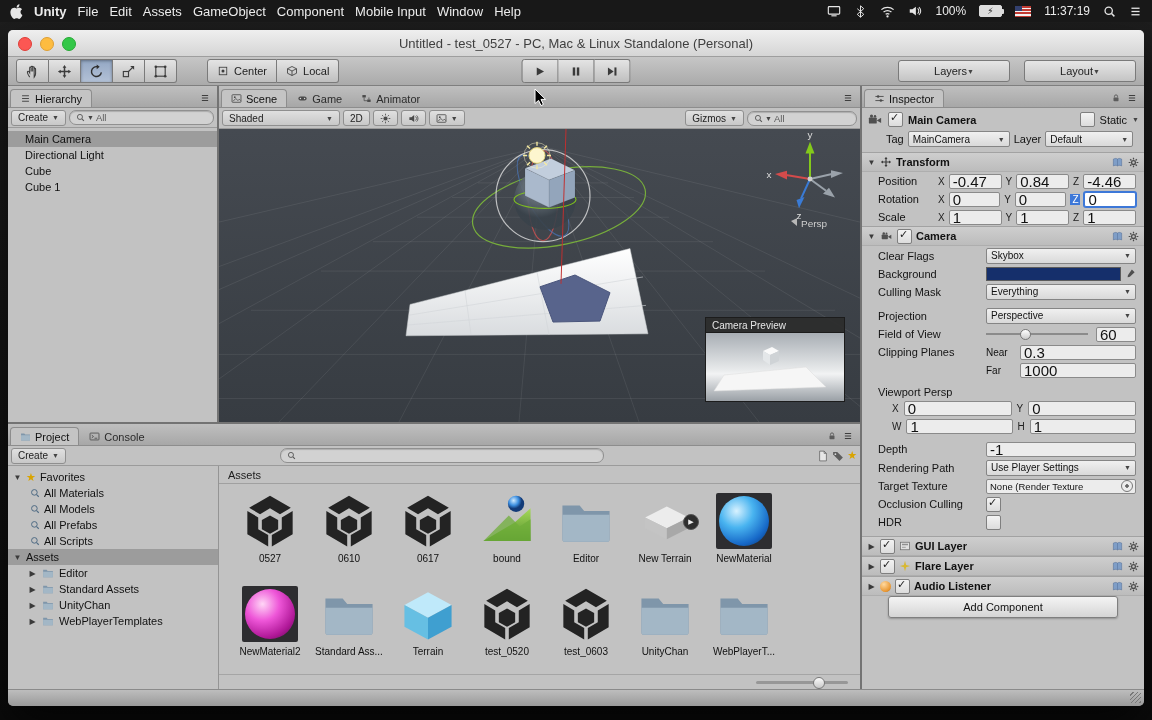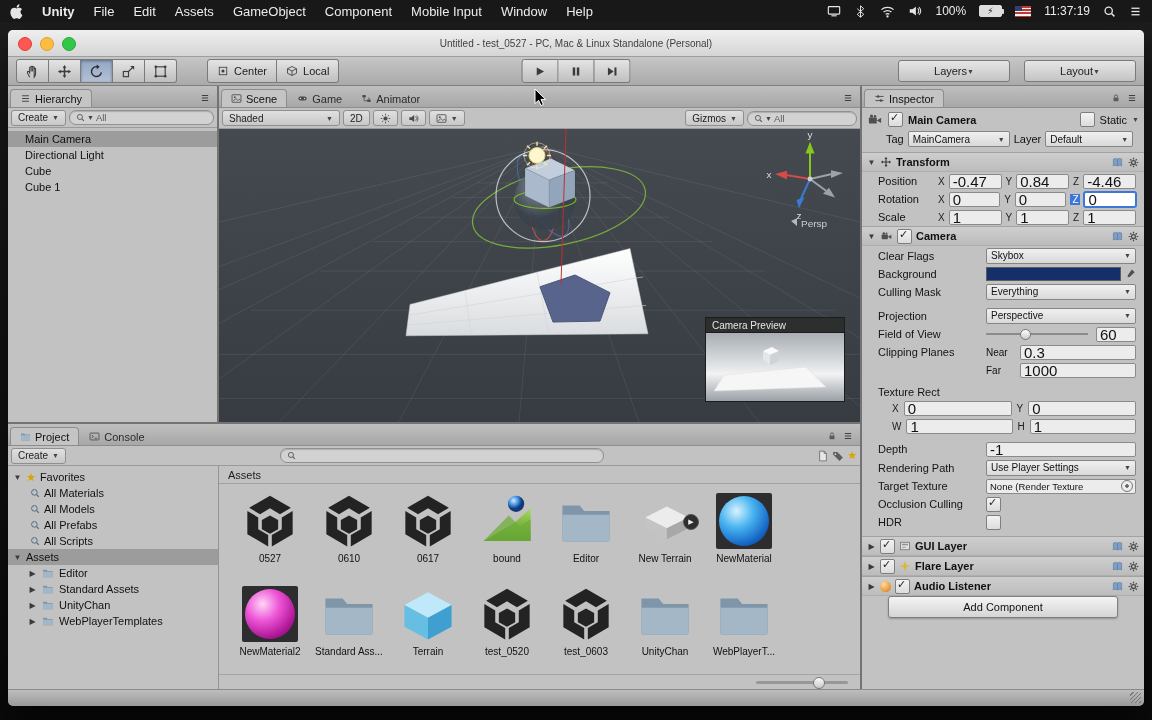--- a/index.html
+++ b/index.html
@@ -3,41 +3,41 @@
 <meta charset="utf-8">
 <style>
   html,body{margin:0;padding:0}
   body{width:1152px;height:720px;overflow:hidden;background:#141414;
        font-family:"Liberation Sans","DejaVu Sans",sans-serif;}
   .screen{position:relative;width:1152px;height:720px;background:linear-gradient(#1e1e1e,#0b0b0b);}
 
   
   .menubar{position:absolute;top:0;left:0;right:0;height:22px;background:#181818;color:#ececec;
            display:flex;align-items:center;padding:0 10px;font-size:13px;z-index:50}
-  .mb-left{display:flex;align-items:center;gap:19px}
+  .mb-left{display:flex;align-items:center;gap:11px}
   .mb-app{font-weight:bold}
   .mb-right{margin-left:auto;display:flex;align-items:center;gap:13px;font-size:12px;color:#ececec}
   .mbic{color:#e6e6e6;display:block}
   .battery{width:21px;height:10px;border:1px solid #ddd;border-radius:2px;position:relative;background:#ddd}
   .battery:after{content:"";position:absolute;right:-3px;top:2.5px;width:2px;height:5px;background:#ddd;border-radius:0 1px 1px 0}
   .bolt{position:absolute;left:7px;top:0;font-size:9px;color:#222;line-height:10px}
   .flag{width:16px;height:11px;background:repeating-linear-gradient(#c23b33 0 1.6px,#f3f3f3 1.6px 3.2px);position:relative}
   .flag:after{content:"";position:absolute;left:0;top:0;width:7px;height:5px;background:#33406e}
 
   
   .window{position:absolute;left:8px;top:30px;width:1136px;height:676px;border-radius:5px;
           box-shadow:0 20px 45px rgba(0,0,0,.65);background:#8c8c8c;display:flex;flex-direction:column;overflow:hidden}
   .titlebar{height:26px;flex:none;background:linear-gradient(#efefef,#d5d5d5);border-bottom:1px solid #9e9e9e;
             position:relative;display:flex;align-items:center;justify-content:center}
   .tl-group{position:absolute;left:10px;top:7px;display:flex;gap:8px}
   .tl{width:12px;height:12px;border-radius:50%}
   .tl.red{background:#fc5753;border:1px solid #df3e38}
   .tl.yellow{background:#fdbc40;border:1px solid #de9f34}
   .tl.green{background:#33c748;border:1px solid #27aa35}
-  .title{font-size:10px;color:#3f3f3f}
+  .title{font-size:13px;color:#3f3f3f}
 
   
   .utoolbar{height:28px;flex:none;background:linear-gradient(#c6c6c6,#aaaaaa);border-bottom:1px solid #7f7f7f;
             display:flex;align-items:center;padding:0 8px;position:relative}
   .toolgrp{display:flex}
   .tbtn{width:31px;height:22px;background:linear-gradient(#e4e4e4,#bfbfbf);border:1px solid #7a7a7a;border-left:none;
         display:flex;align-items:center;justify-content:center}
   .tbtn:first-child{border-left:1px solid #7a7a7a;border-radius:3px 0 0 3px}
   .tbtn:last-child{border-radius:0 3px 3px 0}
   .tbtn.active{background:linear-gradient(#93a7c4,#b3c1d6);box-shadow:inset 0 1px 3px rgba(0,0,0,.35)}
@@ -1123,21 +1123,21 @@
           </div>
           <div class="crow">
             <span class="clabel"></span>
             <div class="cctrl">
               <span class="sub">Far</span>
               <div class="fld" style="flex:1">1000</div>
             </div>
           </div>
           <div class="vsp"></div>
           <div class="crow">
-            <span class="clabel">Texture Rect</span>
+            <span class="clabel">Viewport Persp</span>
           </div>
           <div class="vrow">
             <span class="ax">X</span>
             <div class="fld" style="flex:1">0</div>
             <span class="ax">Y</span>
             <div class="fld" style="flex:1">0</div>
           </div>
           <div class="vrow">
             <span class="ax">W</span>
             <div class="fld" style="flex:1">1</div>

